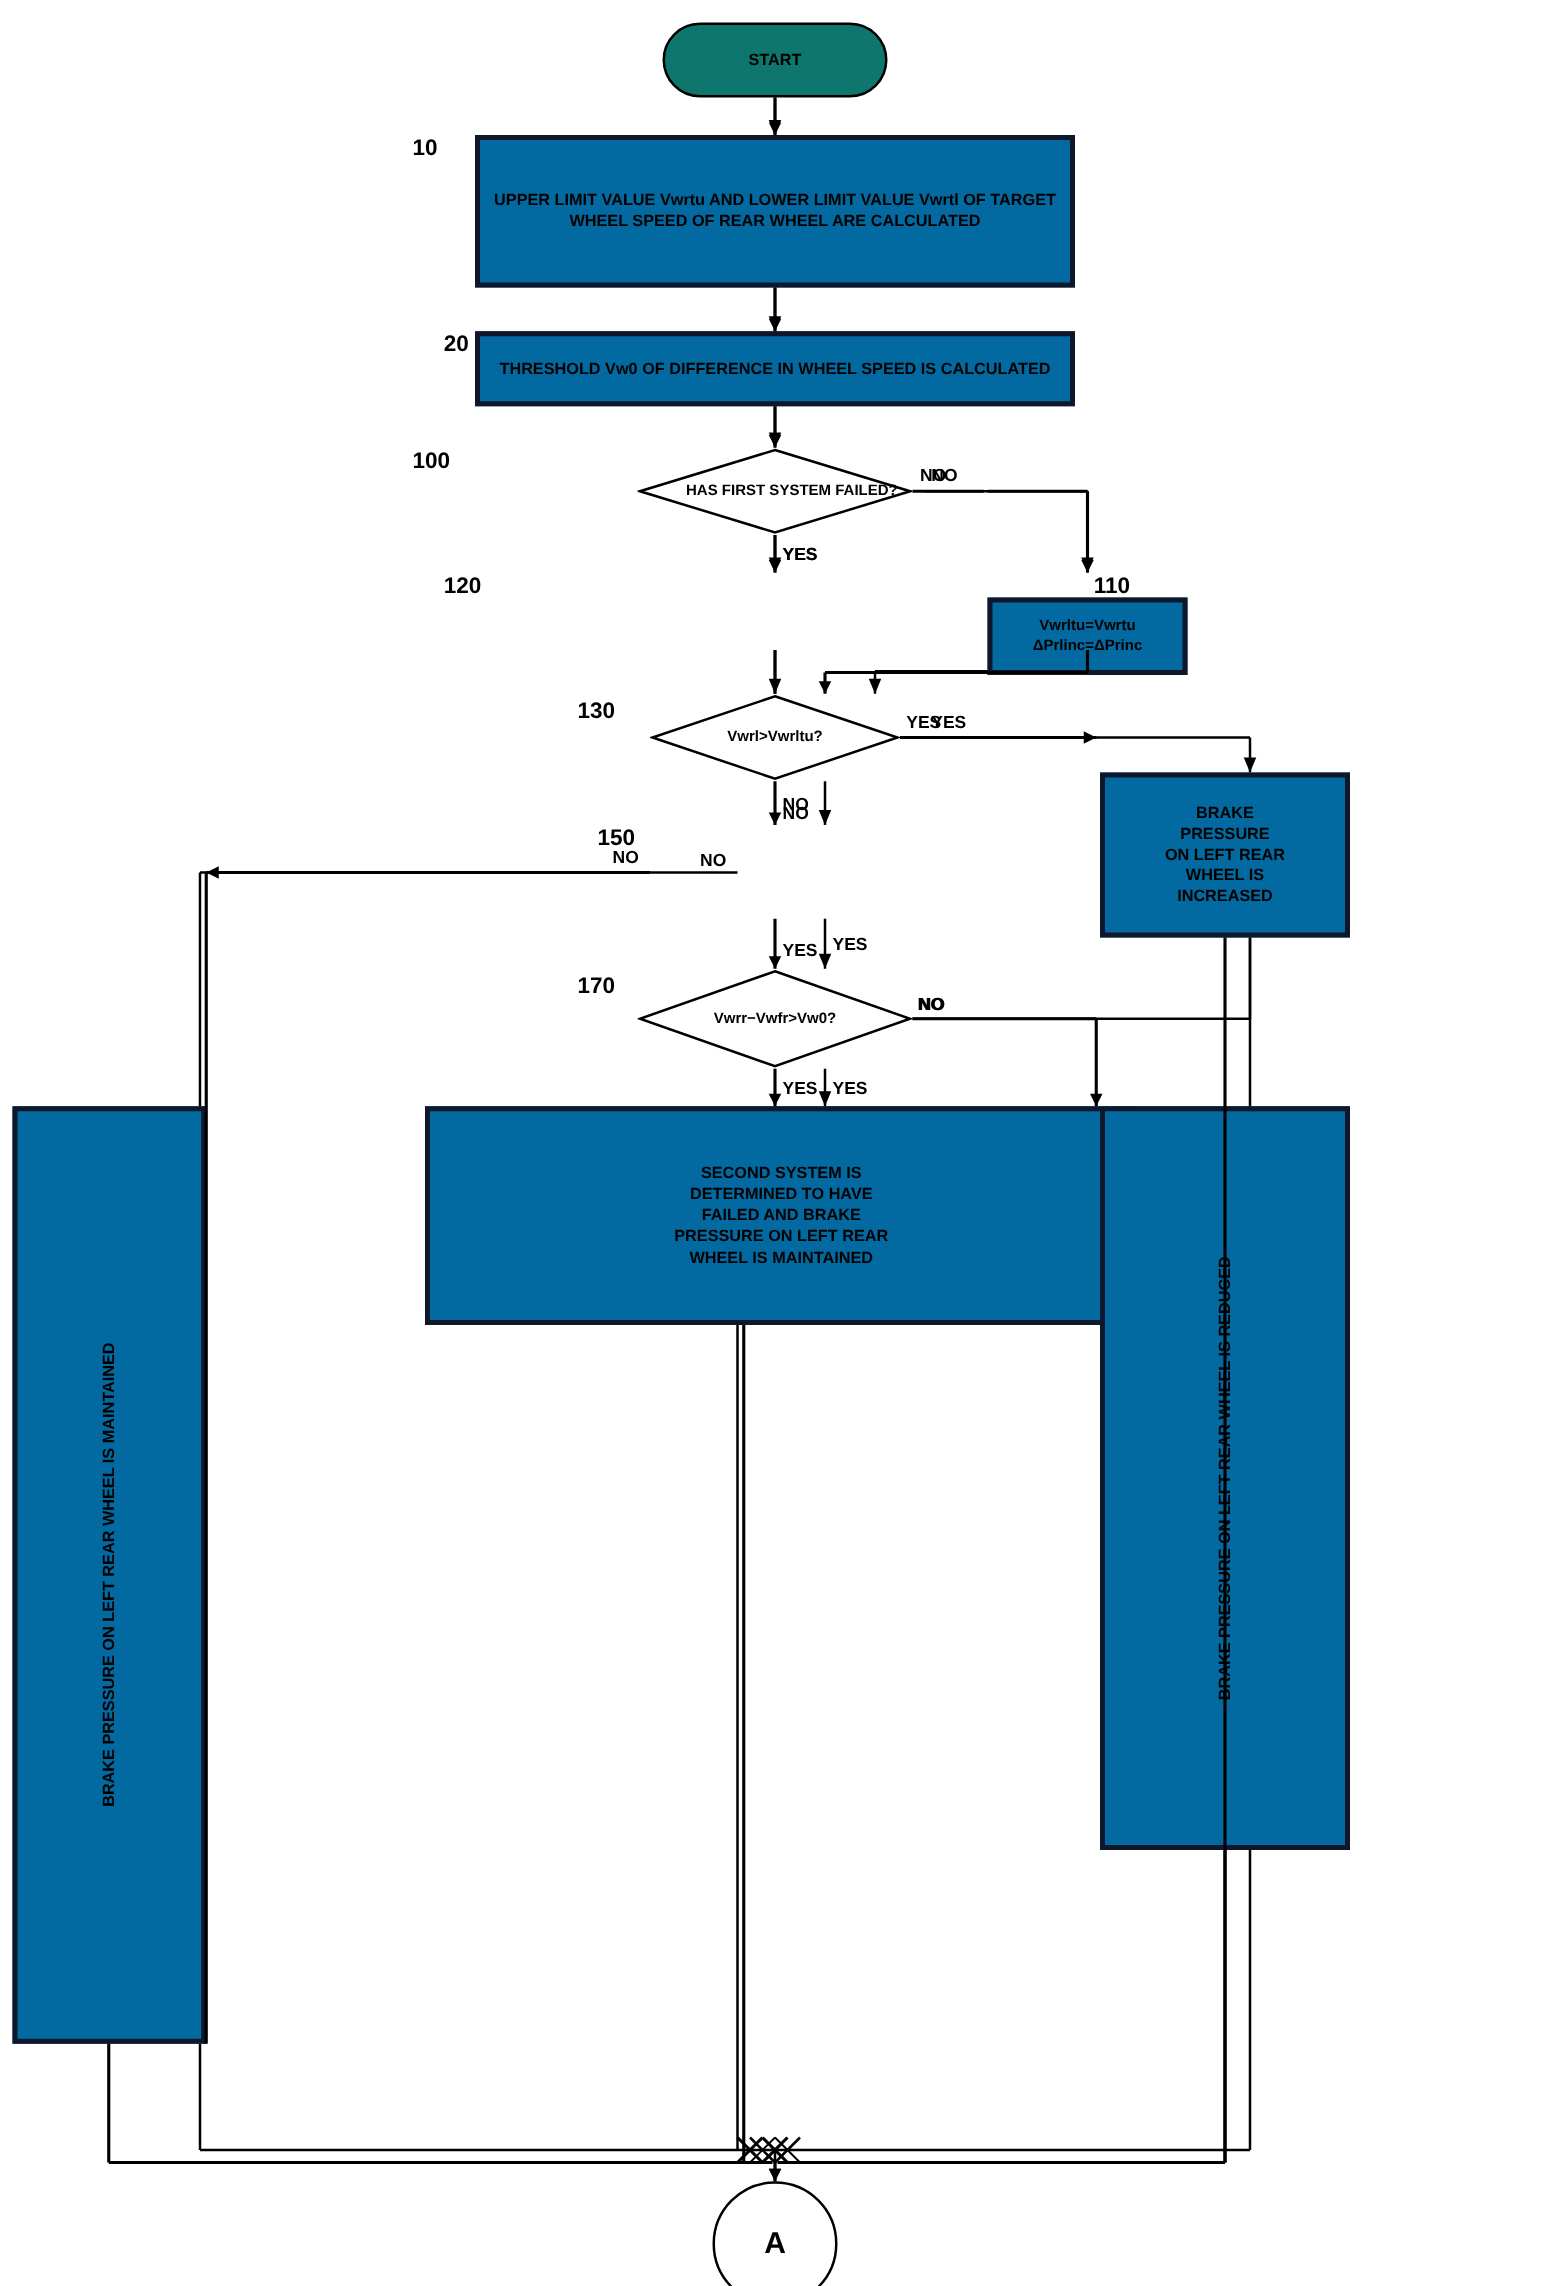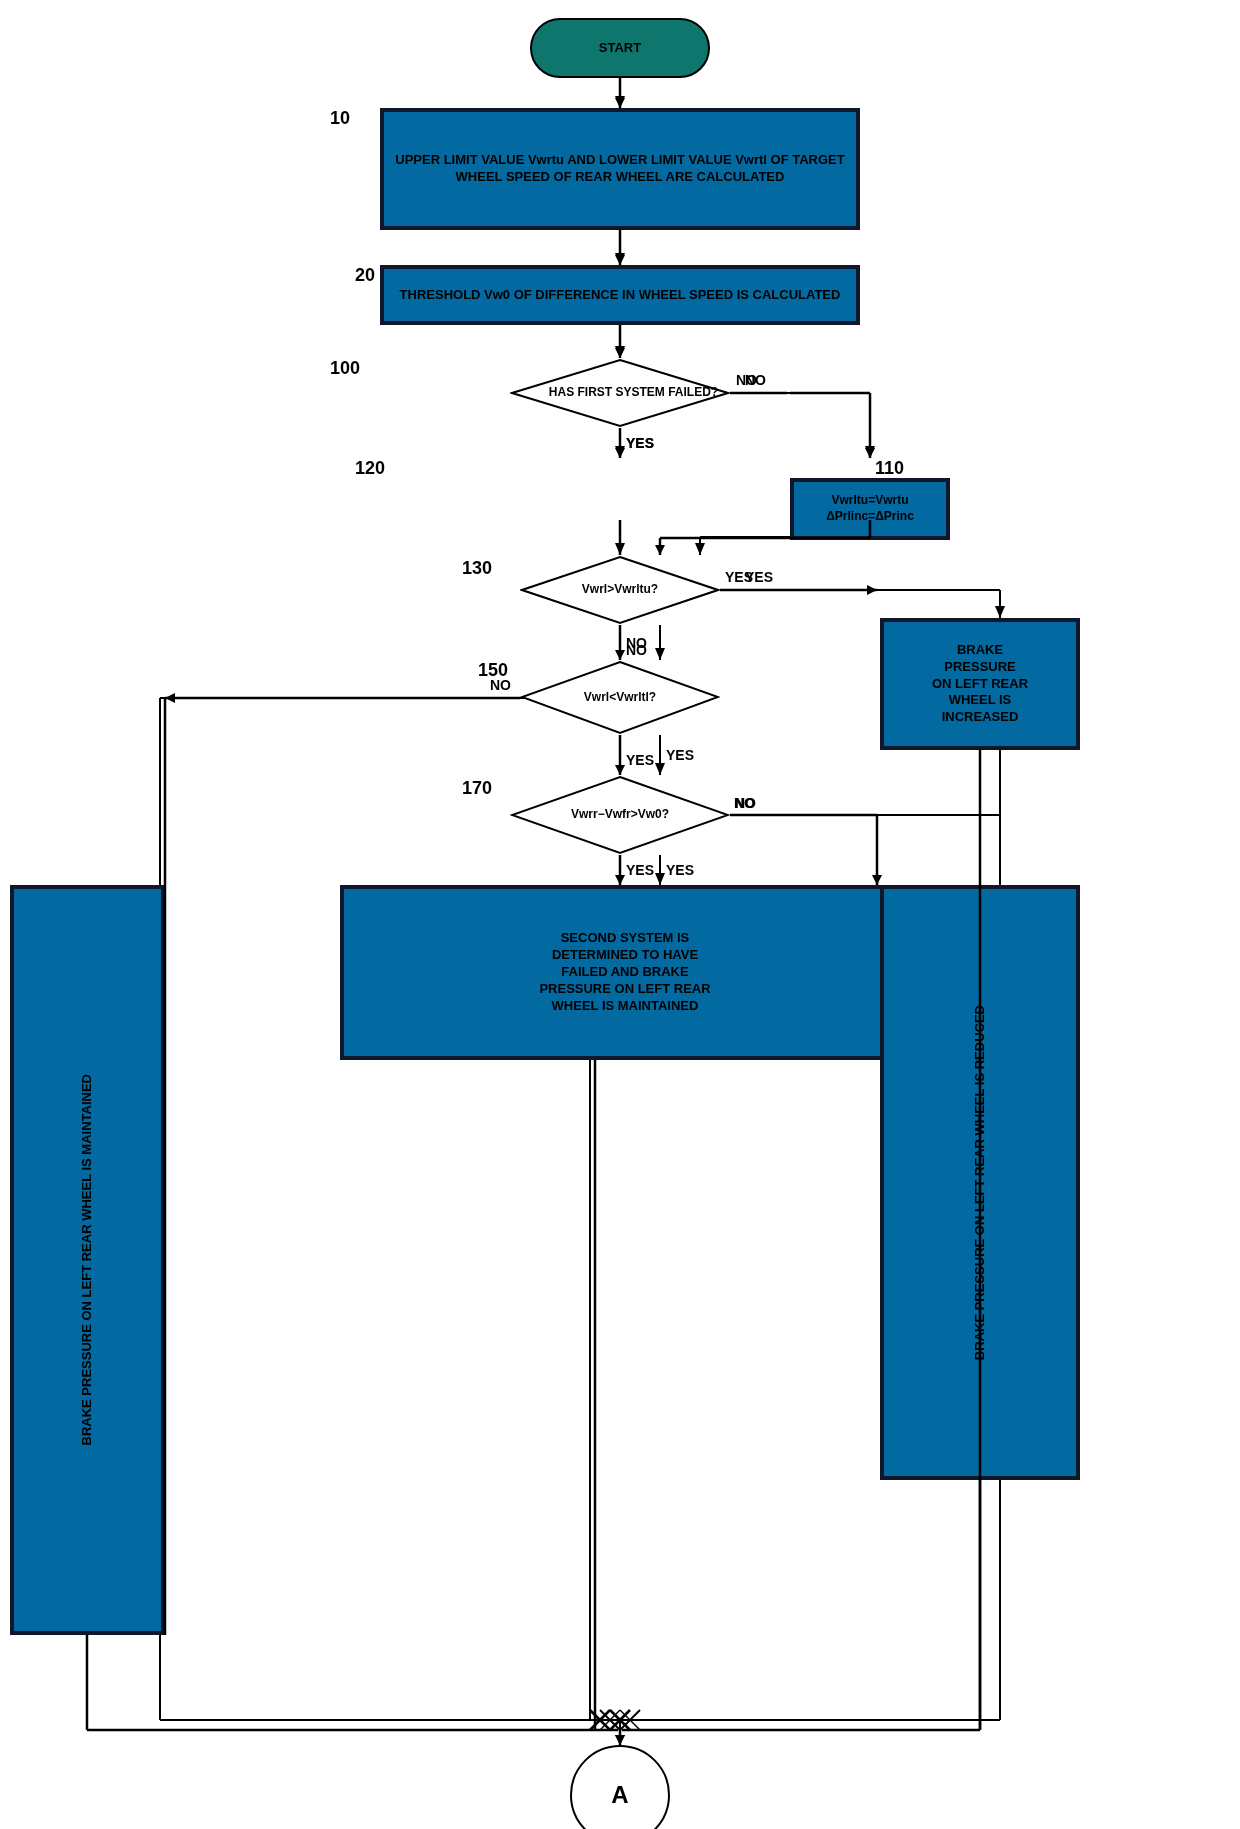--- a/index.html
+++ b/index.html
@@ -204,26 +204,20 @@
   <div class="shape rect" style="left:880px; top:618px; width:200px; height:132px; padding:8px;">
     <span class="flow-text" style="white-space:pre-line; font-size:13px;text-align:center;">BRAKE
 PRESSURE
 ON LEFT REAR
 WHEEL IS
 INCREASED</span>
   </div>
 
   <div class="label-num" style="left:462px; top:660px;margin-left:16px;">150</div>
 
-  <div class="shape" style="left:520px; top:660px; width:200px; height:75px;">
-    <svg width="200" height="75" viewBox="0 0 200 75" style="position:absolute;top:0;left:0;">
-      <polygon points="100,2 198,37 100,73 2,37" fill="white" stroke="black" stroke-width="2"></polygon>
-    </svg>
-    <span class="flow-text" style="position:relative;z-index:1;font-size:12px;">Vwrl&lt;Vwrltl?</span>
-  </div>
 
   <div class="label-num" style="left:462px; top:778px;">170</div>
 
   <div class="shape" style="left:510px; top:775px; width:220px; height:80px;">
     <svg width="220" height="80" viewBox="0 0 220 80" style="position:absolute;top:0;left:0;">
       <polygon points="110,2 218,40 110,78 2,40" fill="white" stroke="black" stroke-width="2"></polygon>
     </svg>
     <span class="flow-text" style="position:relative;z-index:1;font-size:12px;">Vwrr−Vwfr&gt;Vw0?</span>
   </div>
 

